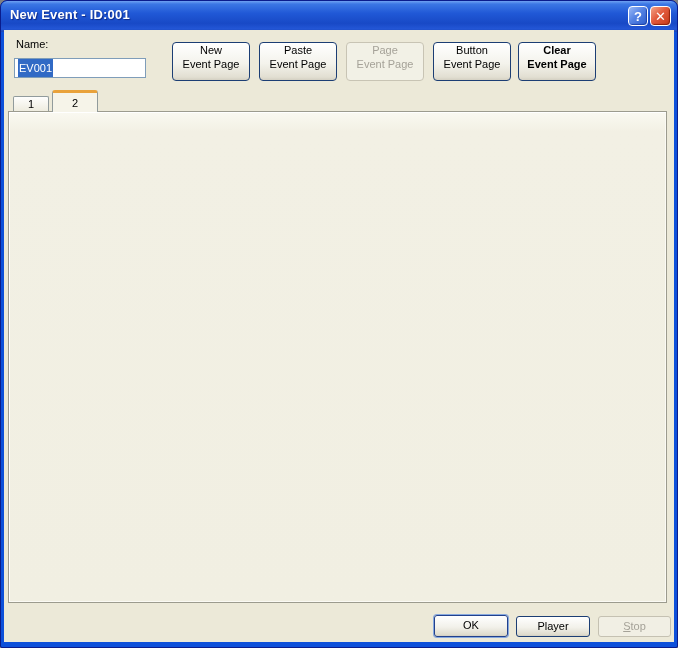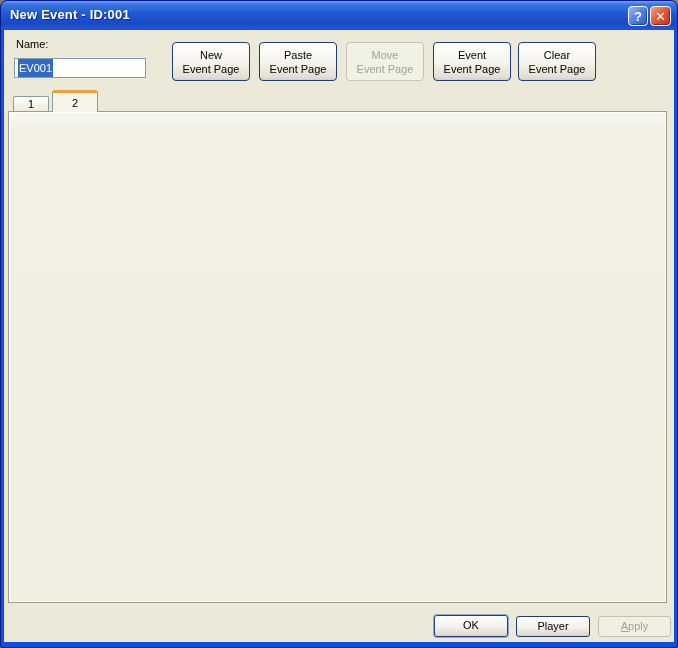--- a/index.html
+++ b/index.html
@@ -40,21 +40,21 @@
   .textbox {
     position:absolute; background:#fff; border:1px solid #7F9DB9;
     padding:3px 3px; overflow:hidden; white-space:nowrap;
   }
   .sel-text { background:#316AC5; color:#fff; padding:12px 1px; }
 
   .pagebtn {
     position:absolute; top:12px; width:78px; height:39px;
     border:1px solid #1C3E74; border-radius:4px;
     background: linear-gradient(180deg,#FFFFFF 0%,#F4F3EC 55%,#E2DFD2 92%,#D4D0C2 100%);
-    text-align:center; padding-top:5px; line-height:14px; cursor:default;
+    text-align:center; line-height:14px; cursor:default;
   }
   .pagebtn.disabled {
     border-color:#C8C4B4; background:#F2F1E6; color:#A5A298;
   }
 
   
   .tab {
     position:absolute; border:1px solid #919B9C; border-bottom:none;
     text-align:center; cursor:default;
   }
@@ -197,28 +197,28 @@
 
     <div class="pagebtn" style="left:168px;">
       <span>New</span><br>
       <span>Event Page</span>
     </div>
     <div class="pagebtn" style="left:255px;">
       <span>Paste</span><br>
       <span>Event Page</span>
     </div>
     <div class="pagebtn disabled" style="left:342px;">
-      <span>Move</span><br>
+      <span>Page</span><br>
       <span>Event Page</span>
     </div>
     <div class="pagebtn" style="left:429px;">
-      <span>Event</span><br>
-      <span>Event Page</span>
-    </div>
-    <div class="pagebtn" style="left:514px;">
+      <span>Button</span><br>
+      <span>Event Page</span>
+    </div>
+    <div class="pagebtn" style="left:514px;font-weight:bold;">
       <span>Clear</span><br>
       <span>Event Page</span>
     </div>
 
     <div class="tab tab-inactive">1</div>
     <div class="tab tab-active">2</div>
 
     <div class="page"></div>
 
     <div class="grp" style="left:11px; top:95px; width:248px; height:176px;">
@@ -343,17 +343,17 @@
       <div class="cmd-line">@&gt;</div>
     </div>
 
     <div class="btn focused" style="left:430px; top:585px; height:22px;">
       <span class="btn-label">OK</span>
     </div>
     <div class="btn" style="left:512px; top:586px;">
       <span class="btn-label">Player</span>
     </div>
     <div class="btn disabled" style="left:594px; top:586px; width:73px;">
-      <span class="btn-label">Apply</span>
+      <span class="btn-label">Stop</span>
     </div>
 
   </div>
 </div>
 
 </body></html>

